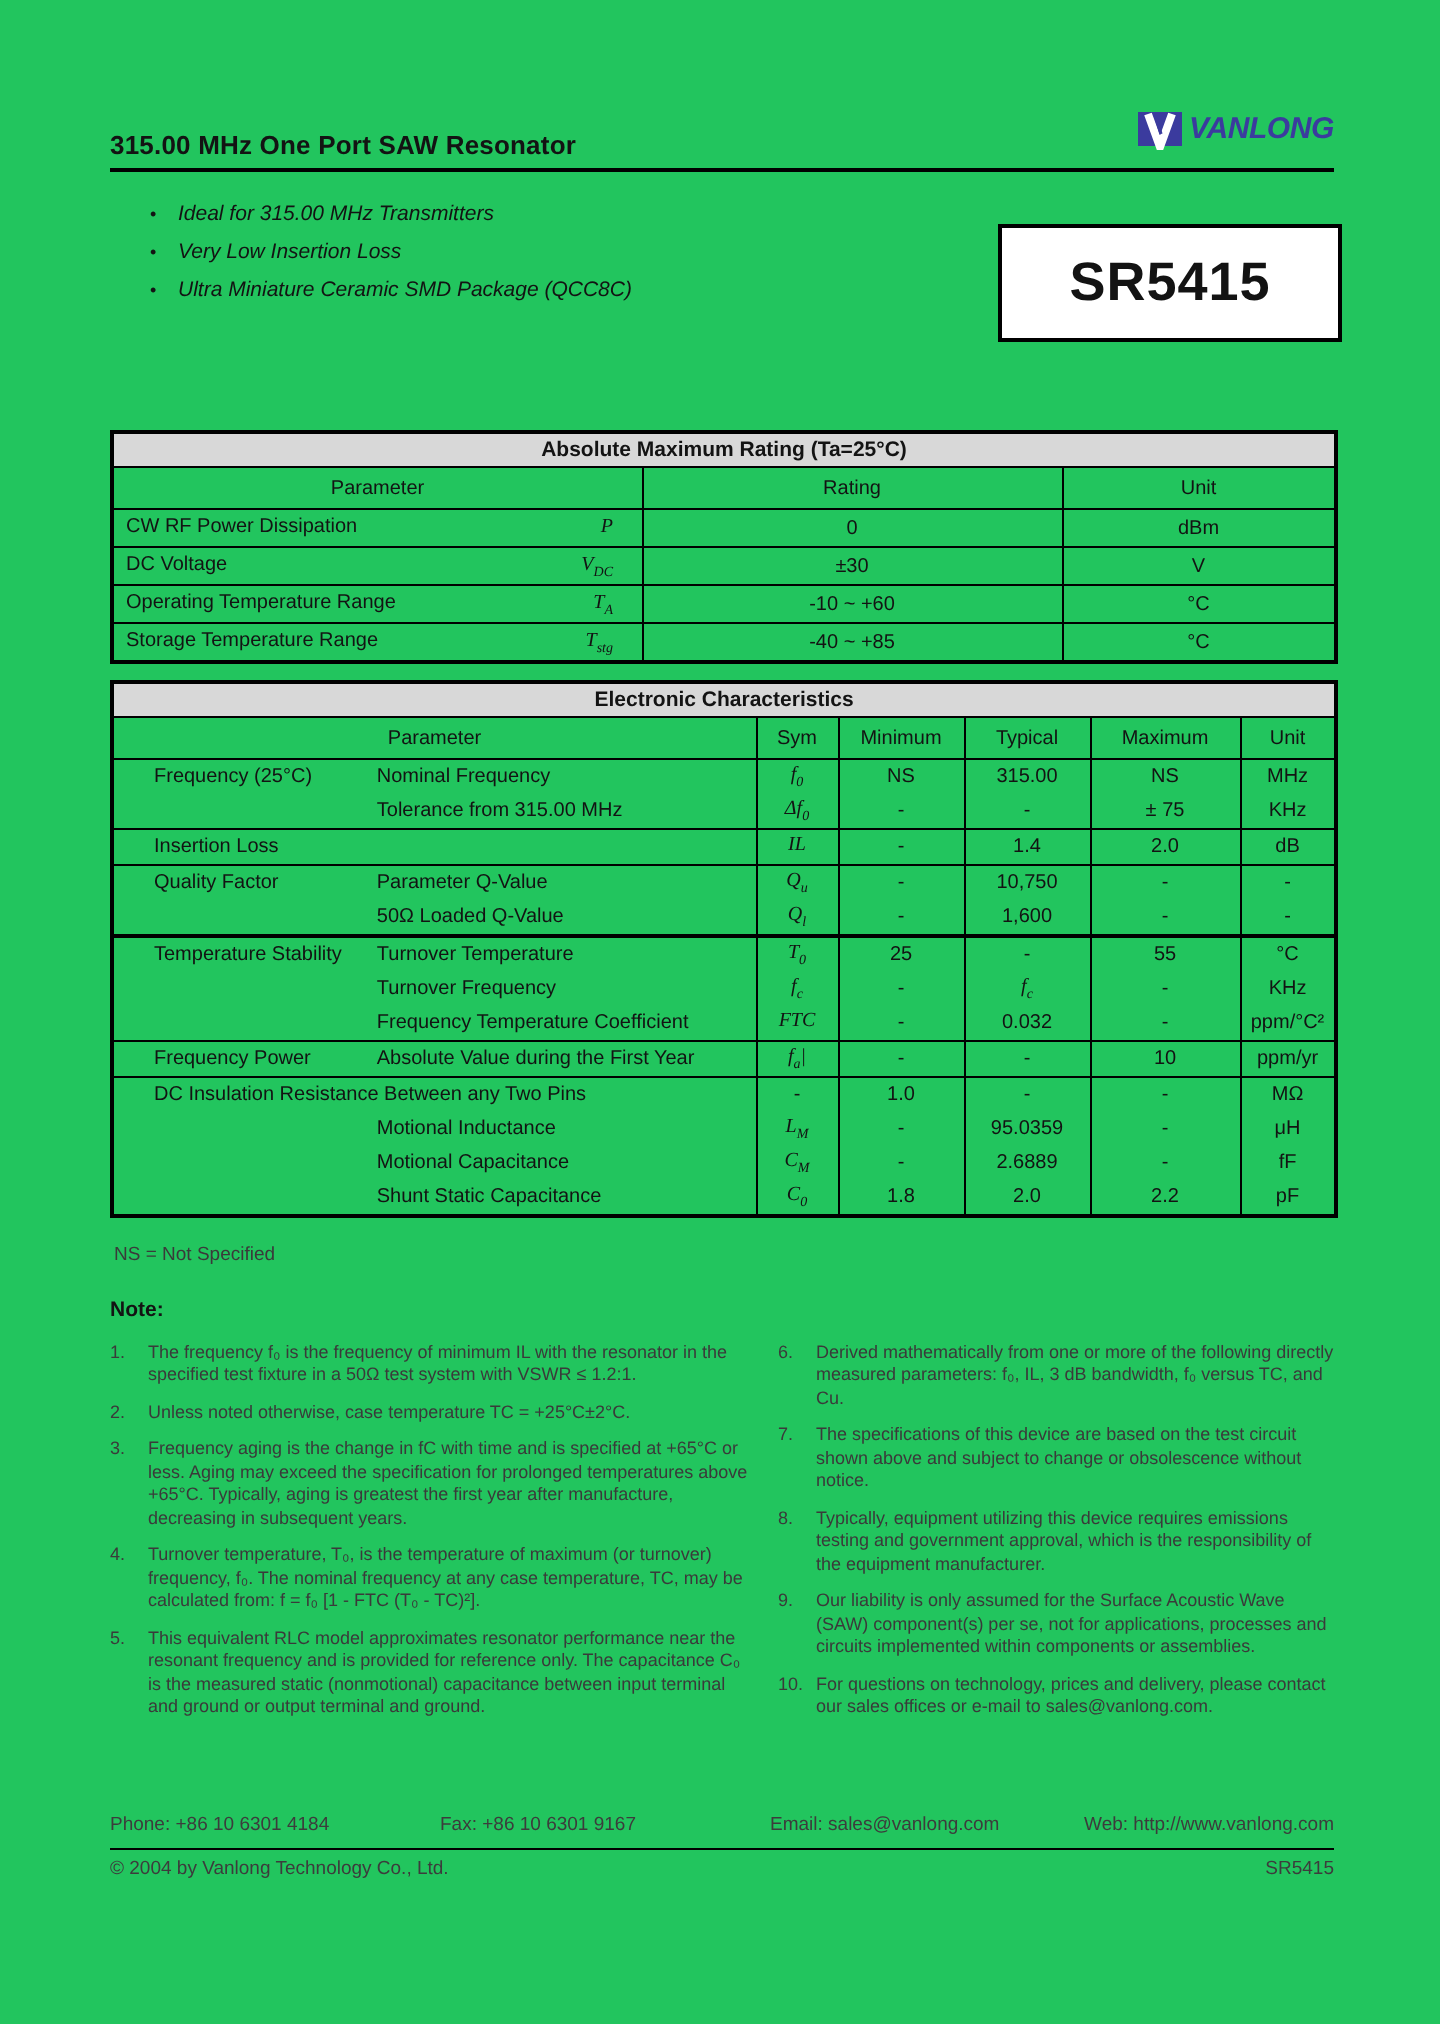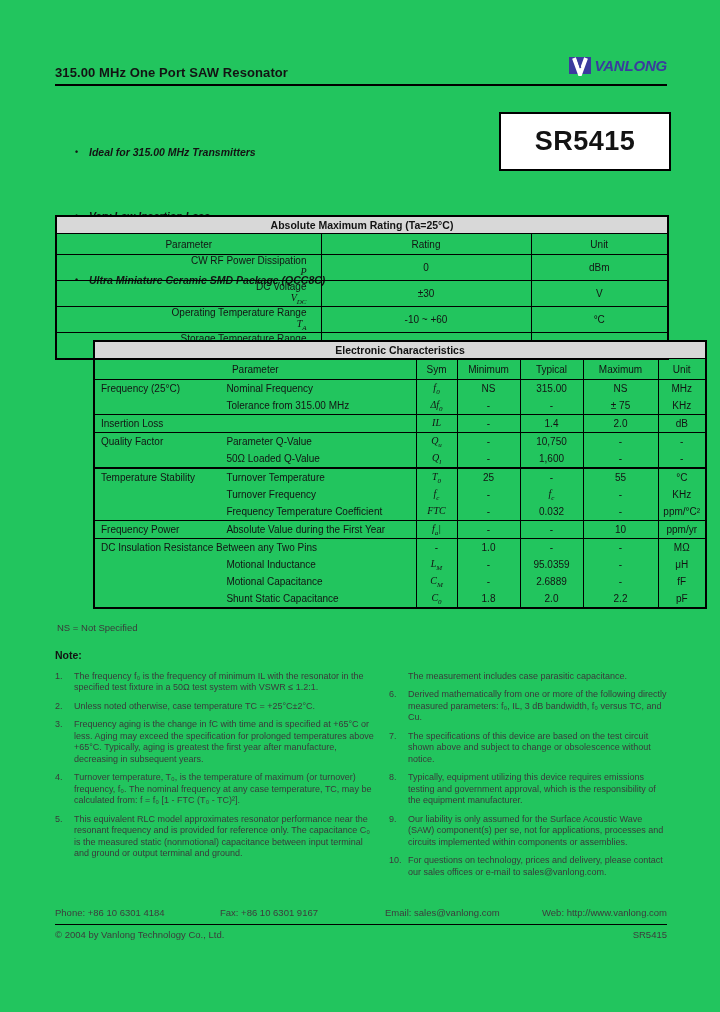--- a/index.html
+++ b/index.html
@@ -22,54 +22,54 @@
   }
   .doc-title{font-size:13px;font-weight:bold;letter-spacing:0.1px;}
   .brand{display:flex;align-items:flex-start;gap:4px;}
   .brand-name{
     font-size:15px;font-weight:bold;font-style:italic;color:var(--brand-blue);
     letter-spacing:-0.2px;
   }
   
   .features{position:absolute;top:98px;left:75px;width:390px;list-style:none;margin:0;padding:0;}
   .feature-item{
-    position:relative;font-size:10.5px;font-weight:bold;font-style:italic;
-    line-height:19px;padding-left:14px;margin-top:45px;
+    position:relative;font-size:10.5px;font-weight:normal;font-style:italic;
+    line-height:19px;padding-left:14px;
   }
   .feature-item::before{content:"•";position:absolute;left:0;font-style:normal;font-size:9px;}
   .part-box{
     position:absolute;top:112px;left:499px;width:168px;height:55px;
     border:2px solid #000;display:flex;align-items:center;justify-content:center;
     background:#fff;
   }
   .part-number{font-size:27px;font-weight:bold;letter-spacing:0.5px;}
   
   table{border-collapse:collapse;table-layout:fixed;width:612px;font-size:10px;color:var(--ink);}
   .dtable{border:2px solid #000;position:absolute;left:55px;}
   #amr-table{top:215px;}
-  #ec-table{top:340px;margin-left:38px;}
+  #ec-table{top:340px;}
   .tband td{
     background:var(--band-gray);font-weight:bold;text-align:center;height:16px;
     border-bottom:1px solid #000;font-size:10.5px;
   }
   .thead th{
     font-weight:normal;text-align:center;height:18px;border-bottom:1px solid #000;
     border-left:1px solid #000;
   }
   .thead th:first-child{border-left:none;}
   td{height:17px;text-align:center;padding:0;}
   .amr-row td{border-top:1px solid #000;border-left:1px solid #000;height:18px;}
   .amr-row td:first-child{border-left:none;}
-  .amr-param{display:flex;align-items:flex-end;justify-content:space-between;padding:0 14px 0 6px;flex-direction:column;}
+  .amr-param{display:flex;align-items:flex-start;justify-content:space-between;padding:0 14px 0 6px;}
   .ec-row td{border-left:1px solid #000;}
   .ec-row td:first-child{border-left:none;}
   tr.sep td{border-top:1px solid #000;}
   tr.sep2 td{border-top:2.5px solid #000;}
   .c-param{position:relative;text-align:left;}
-  .grp{padding-left:6px;white-space:nowrap;}
+  .grp{padding-left:20px;white-space:nowrap;}
   .subparam{position:absolute;left:41%;top:0;bottom:0;display:flex;align-items:center;white-space:nowrap;}
   .sym{font-family:"Liberation Serif","DejaVu Serif",serif;font-style:italic;}
   .sym sub,.subv sub{font-size:7px;}
   .subv{font-family:"Liberation Serif","DejaVu Serif",serif;font-style:italic;}
   .ns-footnote{position:absolute;top:622px;left:57px;font-size:9.5px;color:var(--ink-soft);}
   
   .notes{position:absolute;top:650px;left:55px;width:615px;font-size:9px;line-height:11.5px;color:var(--ink-soft);}
   .notes-heading{font-weight:bold;font-size:10.5px;color:var(--ink);margin-bottom:9px;}
   .note-cols{display:flex;gap:14px;}
   .ncol-left{width:320px;}
@@ -326,24 +326,20 @@
             <span class="note-num">4.</span>
             <span class="note-text">Turnover temperature, T₀, is the temperature of maximum (or turnover) frequency, f₀. The nominal frequency at any case temperature, TC, may be calculated from: f = f₀ [1 - FTC (T₀ - TC)²].</span>
           </div>
         <div class="note-item">
             <span class="note-num">5.</span>
             <span class="note-text">This equivalent RLC model approximates resonator performance near the resonant frequency and is provided for reference only. The capacitance C₀ is the measured static (nonmotional) capacitance between input terminal and ground or output terminal and ground.</span>
           </div>
       </div>
       <div class="ncol-right">
         <div class="note-item">
-            <span class="note-num"></span>
-            <span class="note-text">The measurement includes case parasitic capacitance.</span>
-          </div>
-        <div class="note-item">
             <span class="note-num">6.</span>
             <span class="note-text">Derived mathematically from one or more of the following directly measured parameters: f₀, IL, 3 dB bandwidth, f₀ versus TC, and Cu.</span>
           </div>
         <div class="note-item">
             <span class="note-num">7.</span>
             <span class="note-text">The specifications of this device are based on the test circuit shown above and subject to change or obsolescence without notice.</span>
           </div>
         <div class="note-item">
             <span class="note-num">8.</span>
             <span class="note-text">Typically, equipment utilizing this device requires emissions testing and government approval, which is the responsibility of the equipment manufacturer.</span>

